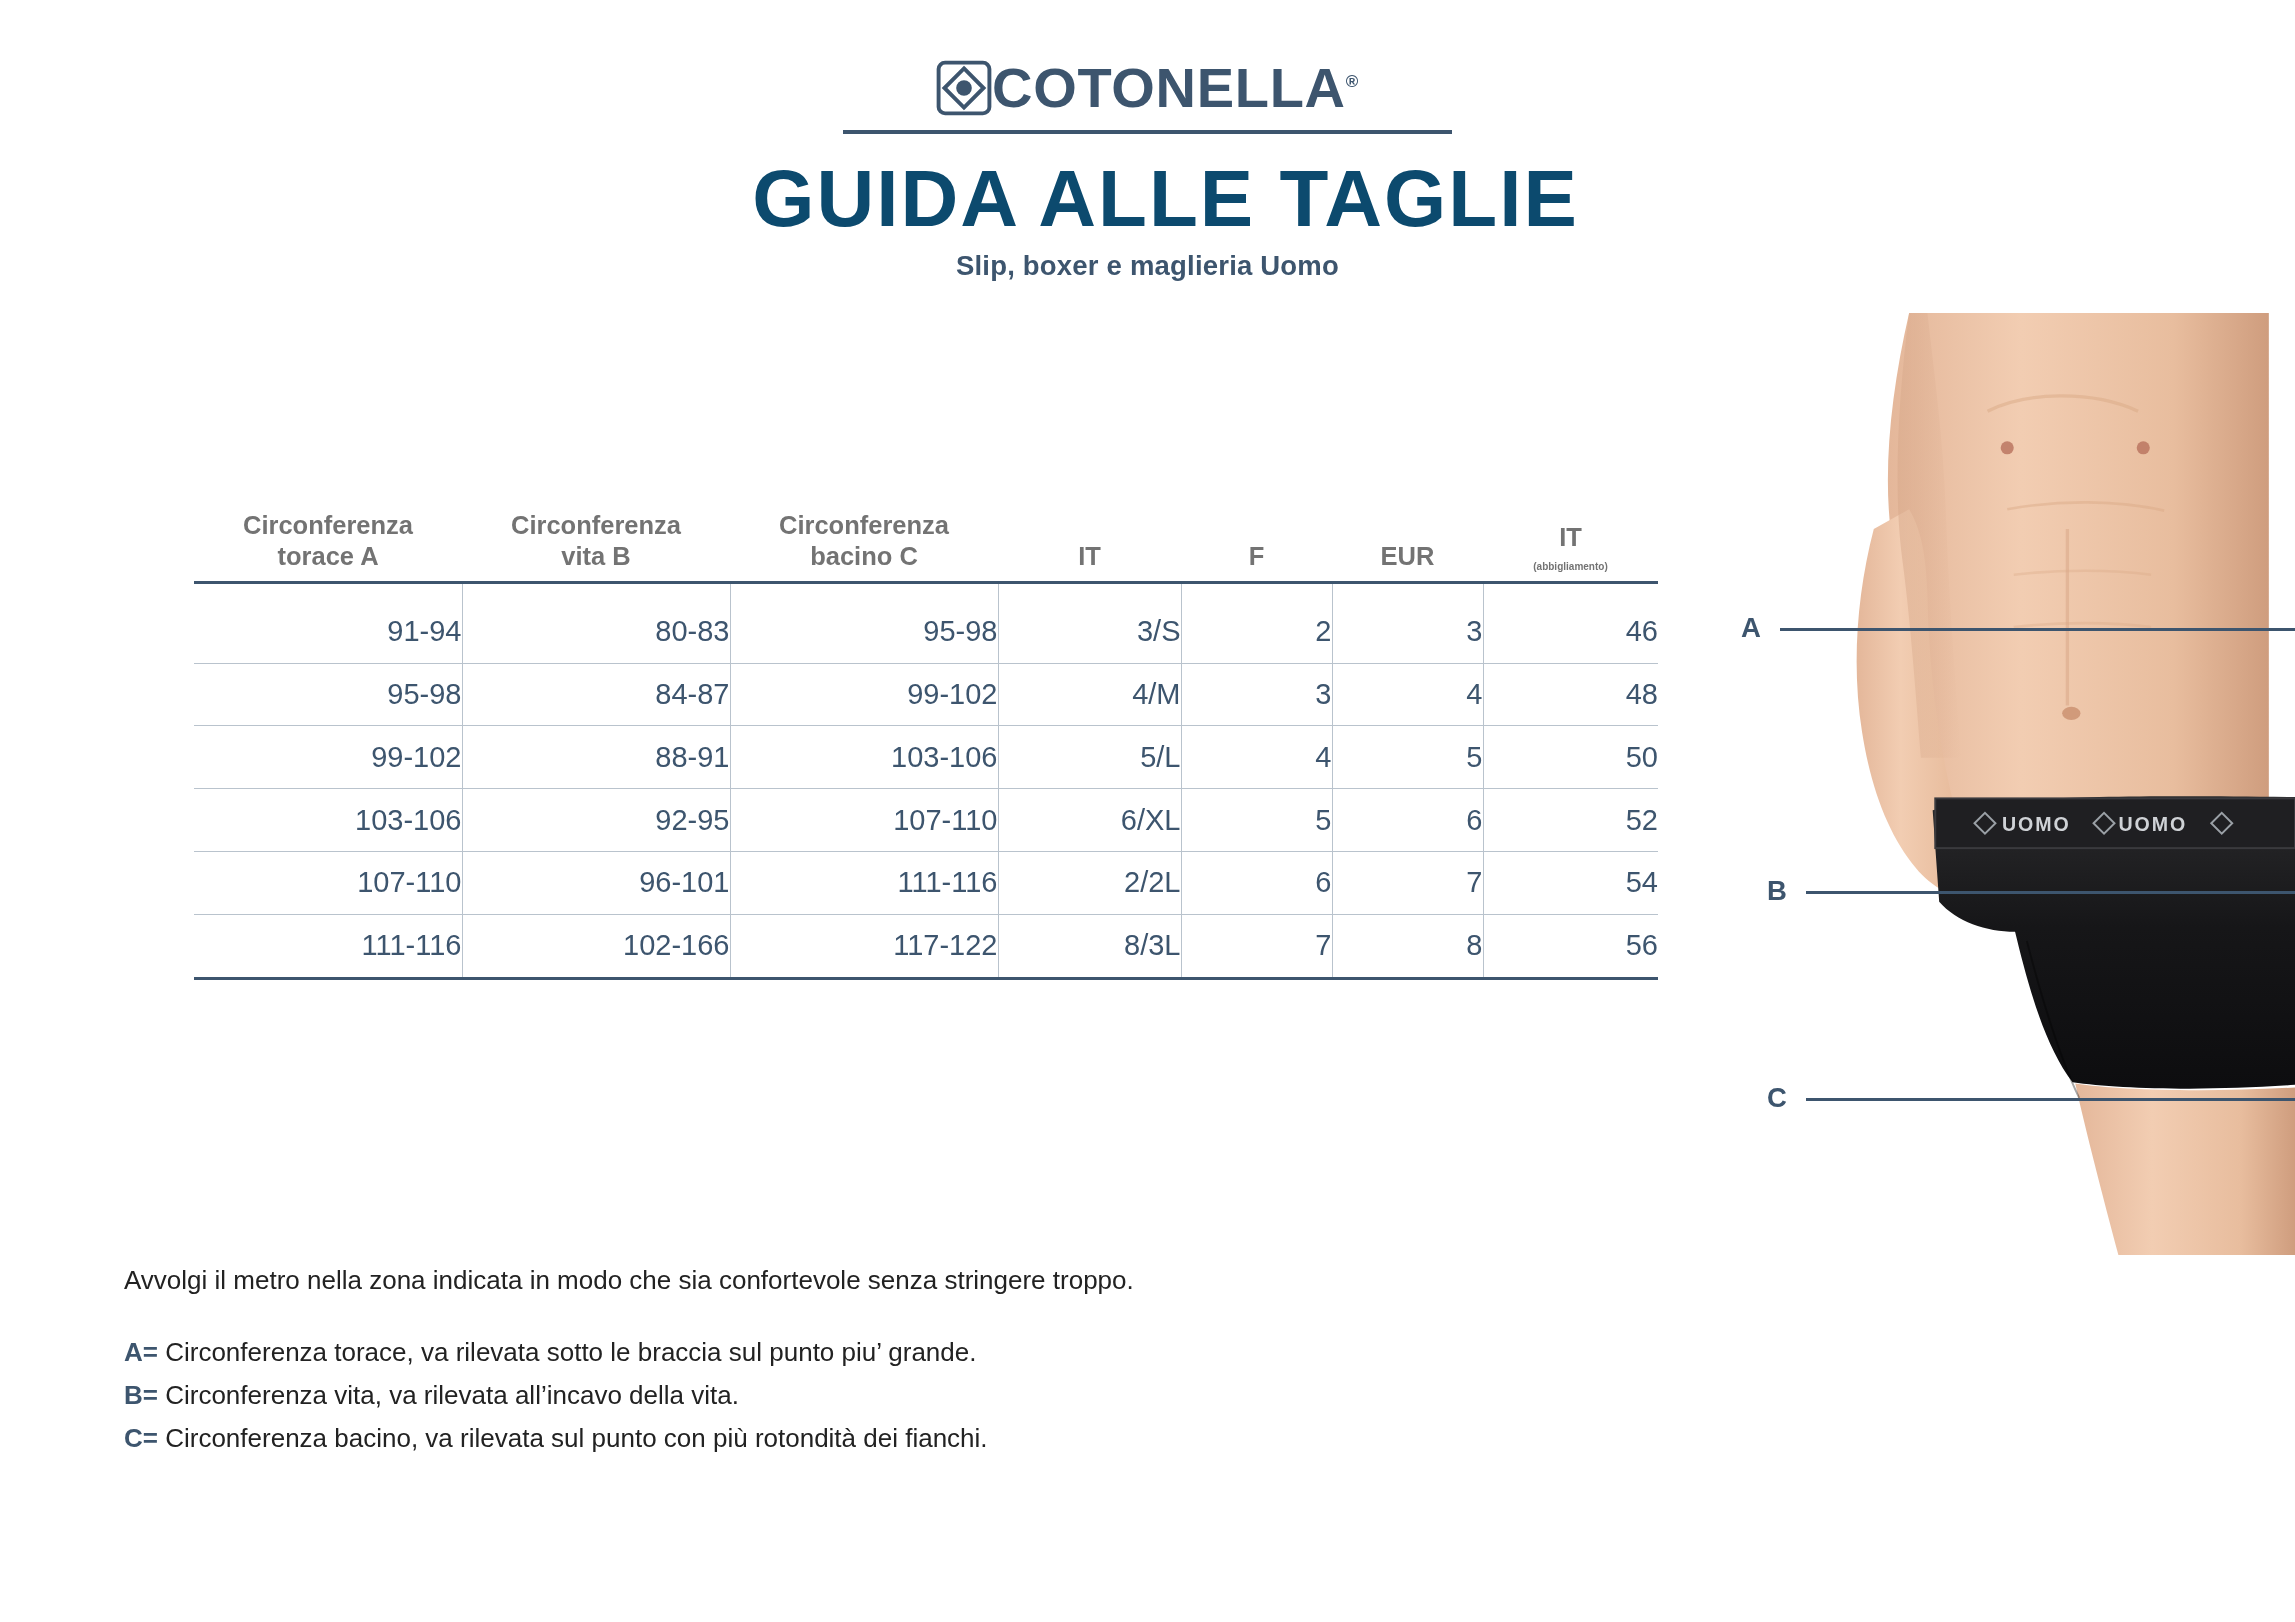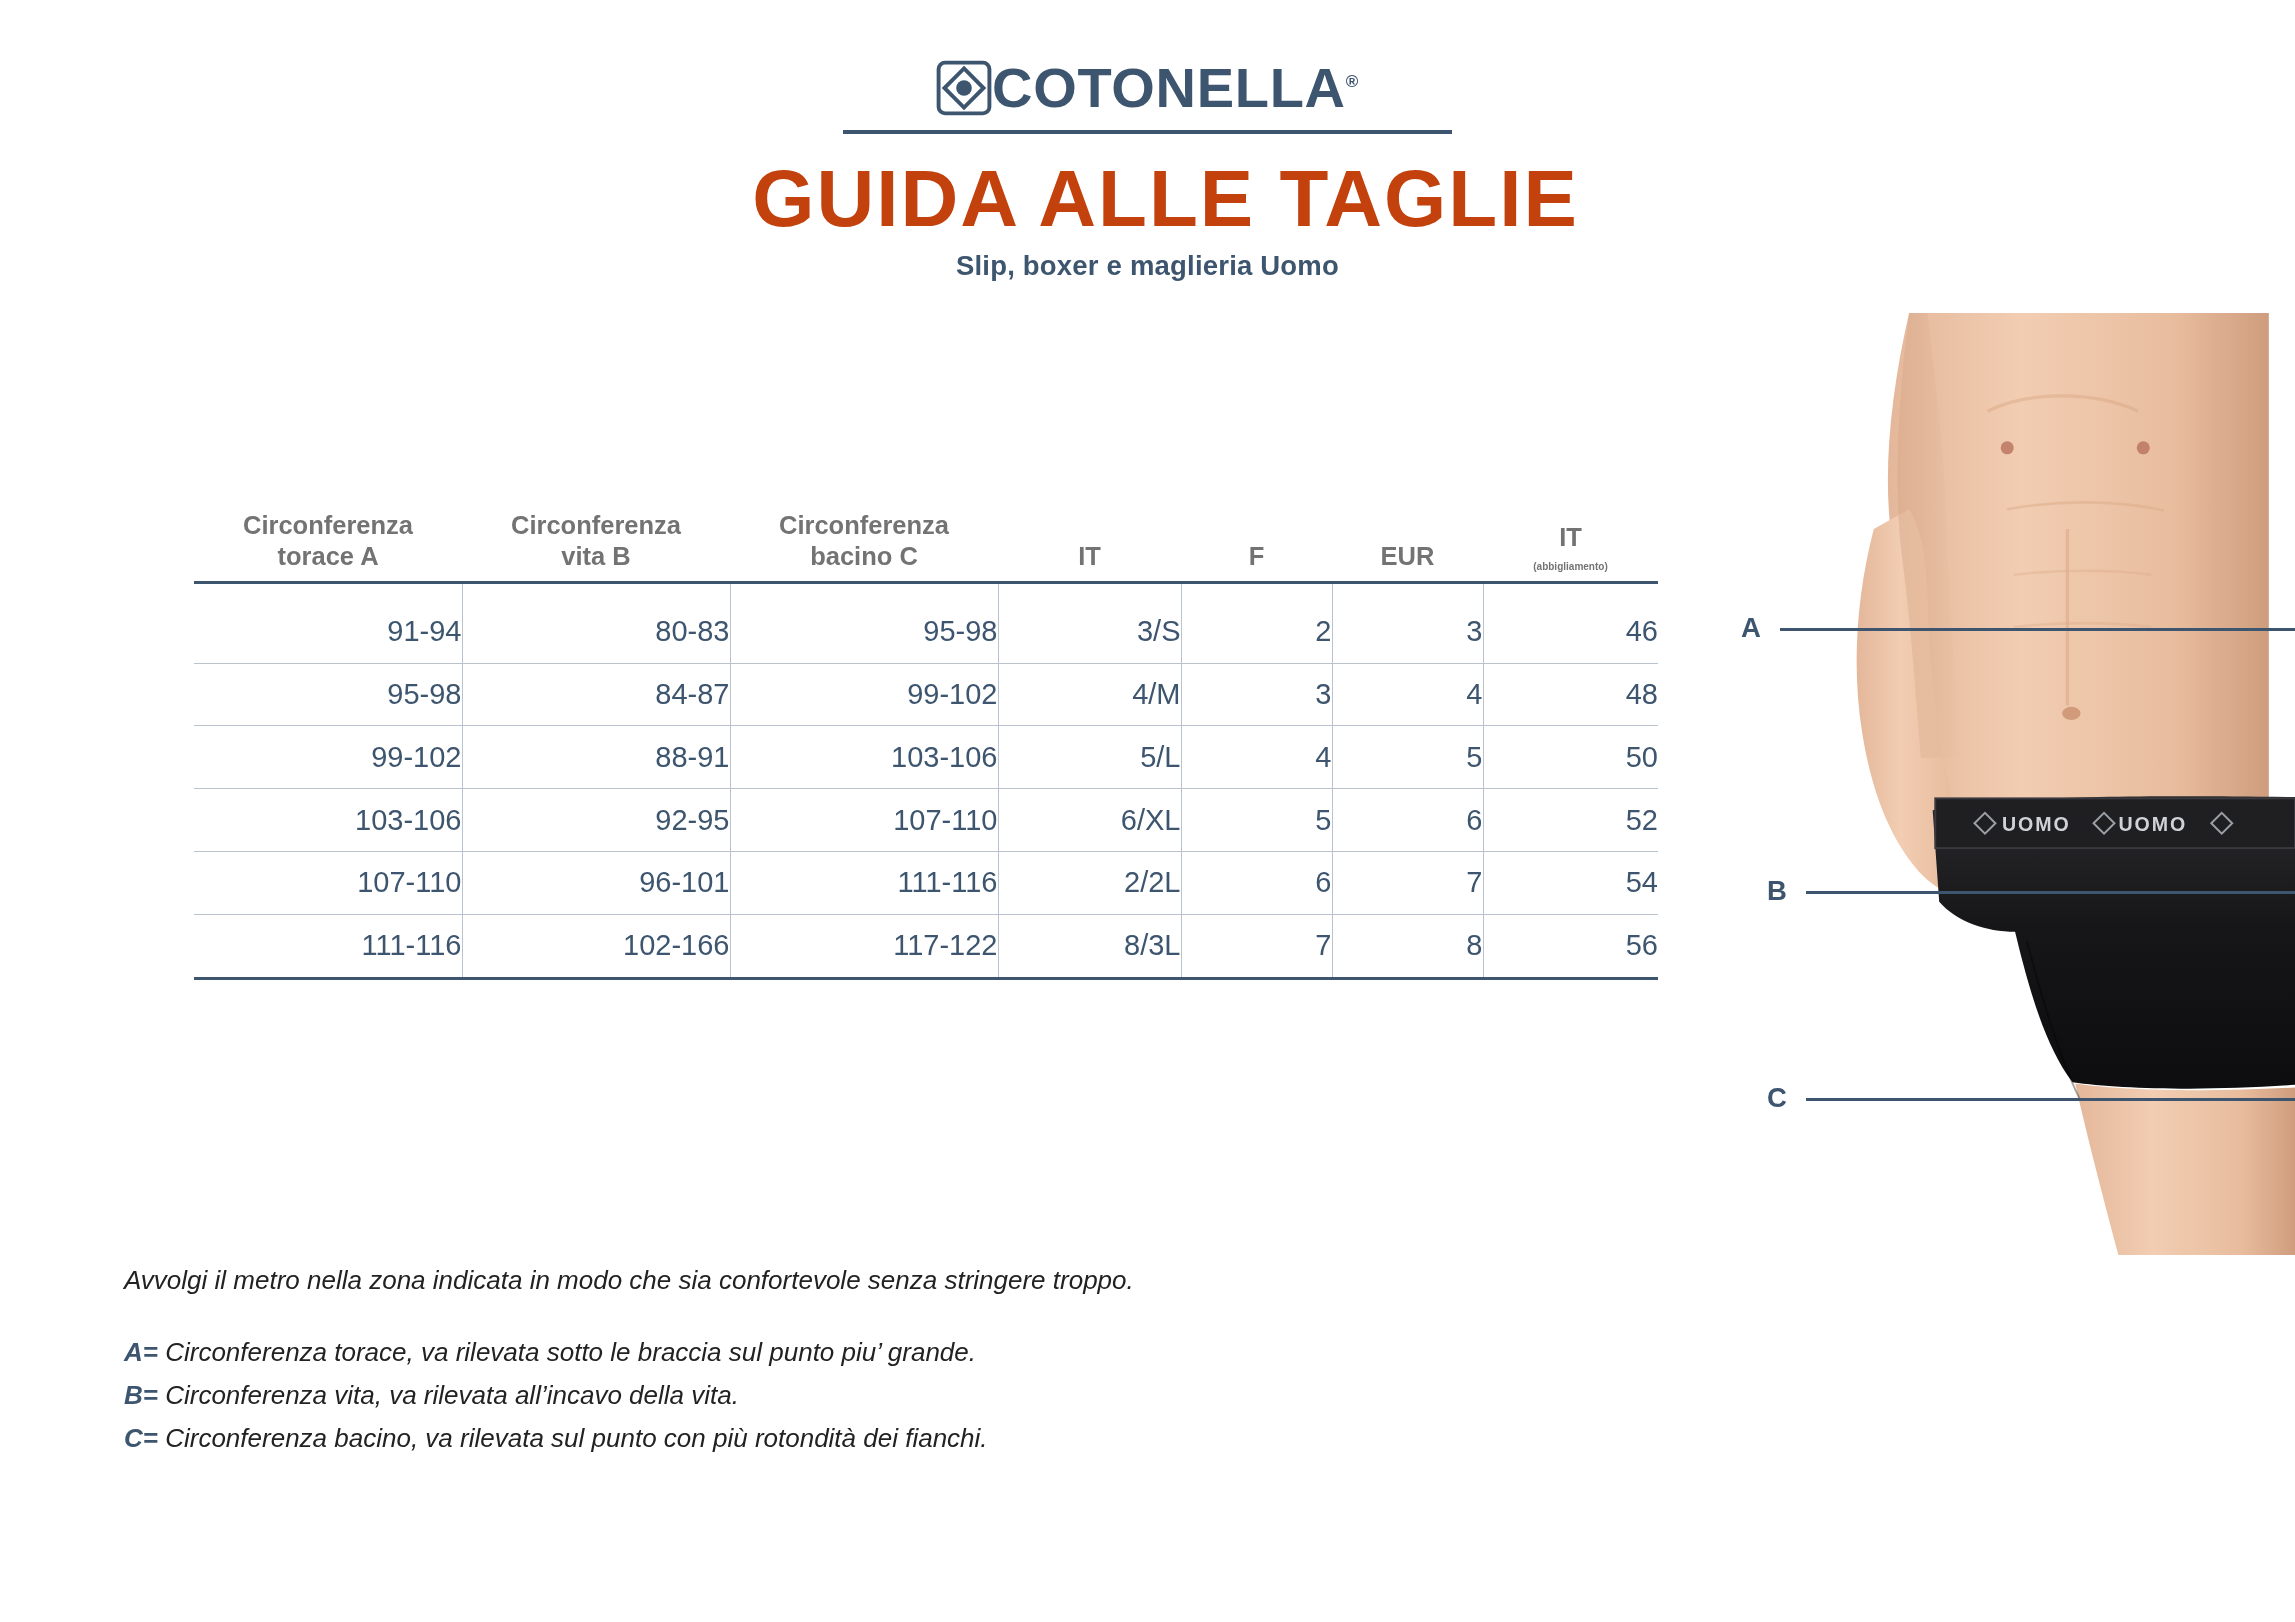--- a/index.html
+++ b/index.html
@@ -51,21 +51,21 @@
   .brand-rule {
     width: 609px;
     height: 3.3px;
     background: #3d556e;
     margin: 14.4px auto 0 auto;
   }
   .main-title {
     font-size: 80px;
     font-weight: bold;
     letter-spacing: 2px;
-    color: #c2410c;
+    color: #0c4a6e;
     margin-top: 23.6px;
     line-height: 1.05;
     font-family: "Liberation Sans", sans-serif;
     padding-left: 36px;
   }
   .sub-title {
     font-size: 27.5px;
     font-weight: bold;
     color: #3d556e;
     margin-top: 9.2px;
@@ -132,21 +132,20 @@
     top: 1263px;
     width: 1570px;
     color: #1c1c1c;
   }
   .notes p {
     margin: 0 0 2.6px 0;
     font-size: 26px;
     line-height: 1.35;
     color: #222222;
     font-family: "Liberation Sans", sans-serif;
-    font-style: italic;
   }
   .notes .legend {
     margin-top: 37px;
   }
   .notes .legend p {
     margin: 0 0 7.9px 0;
   }
   .legend .key {
     font-weight: bold;
     color: #3d556e;

